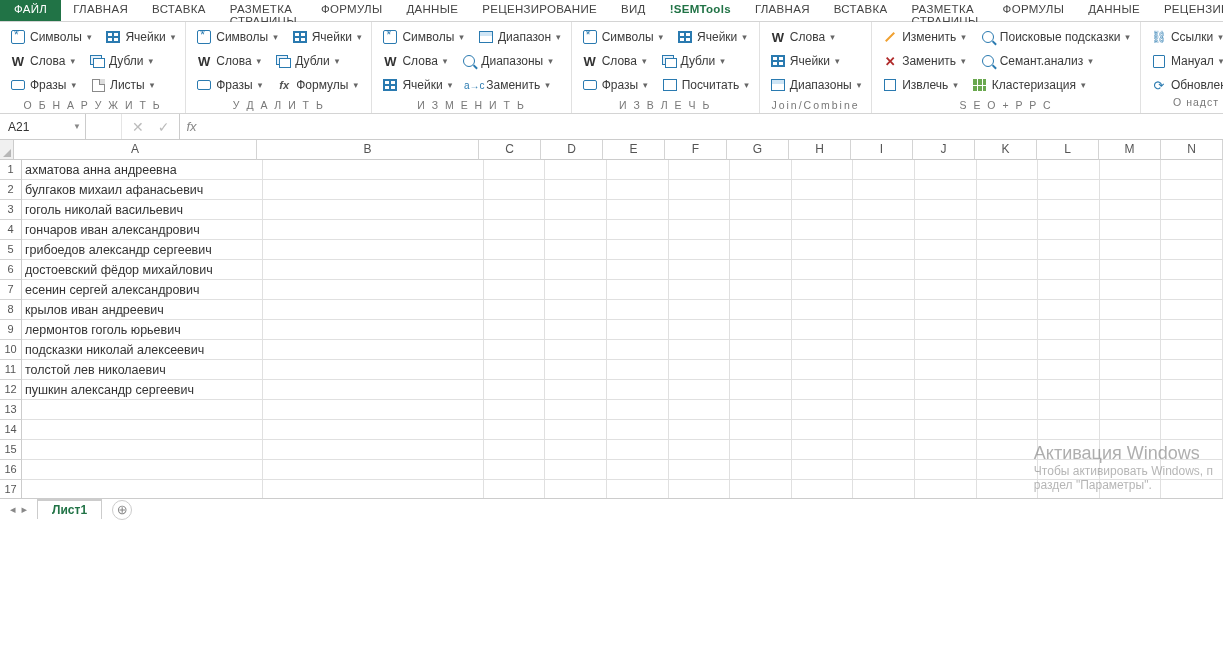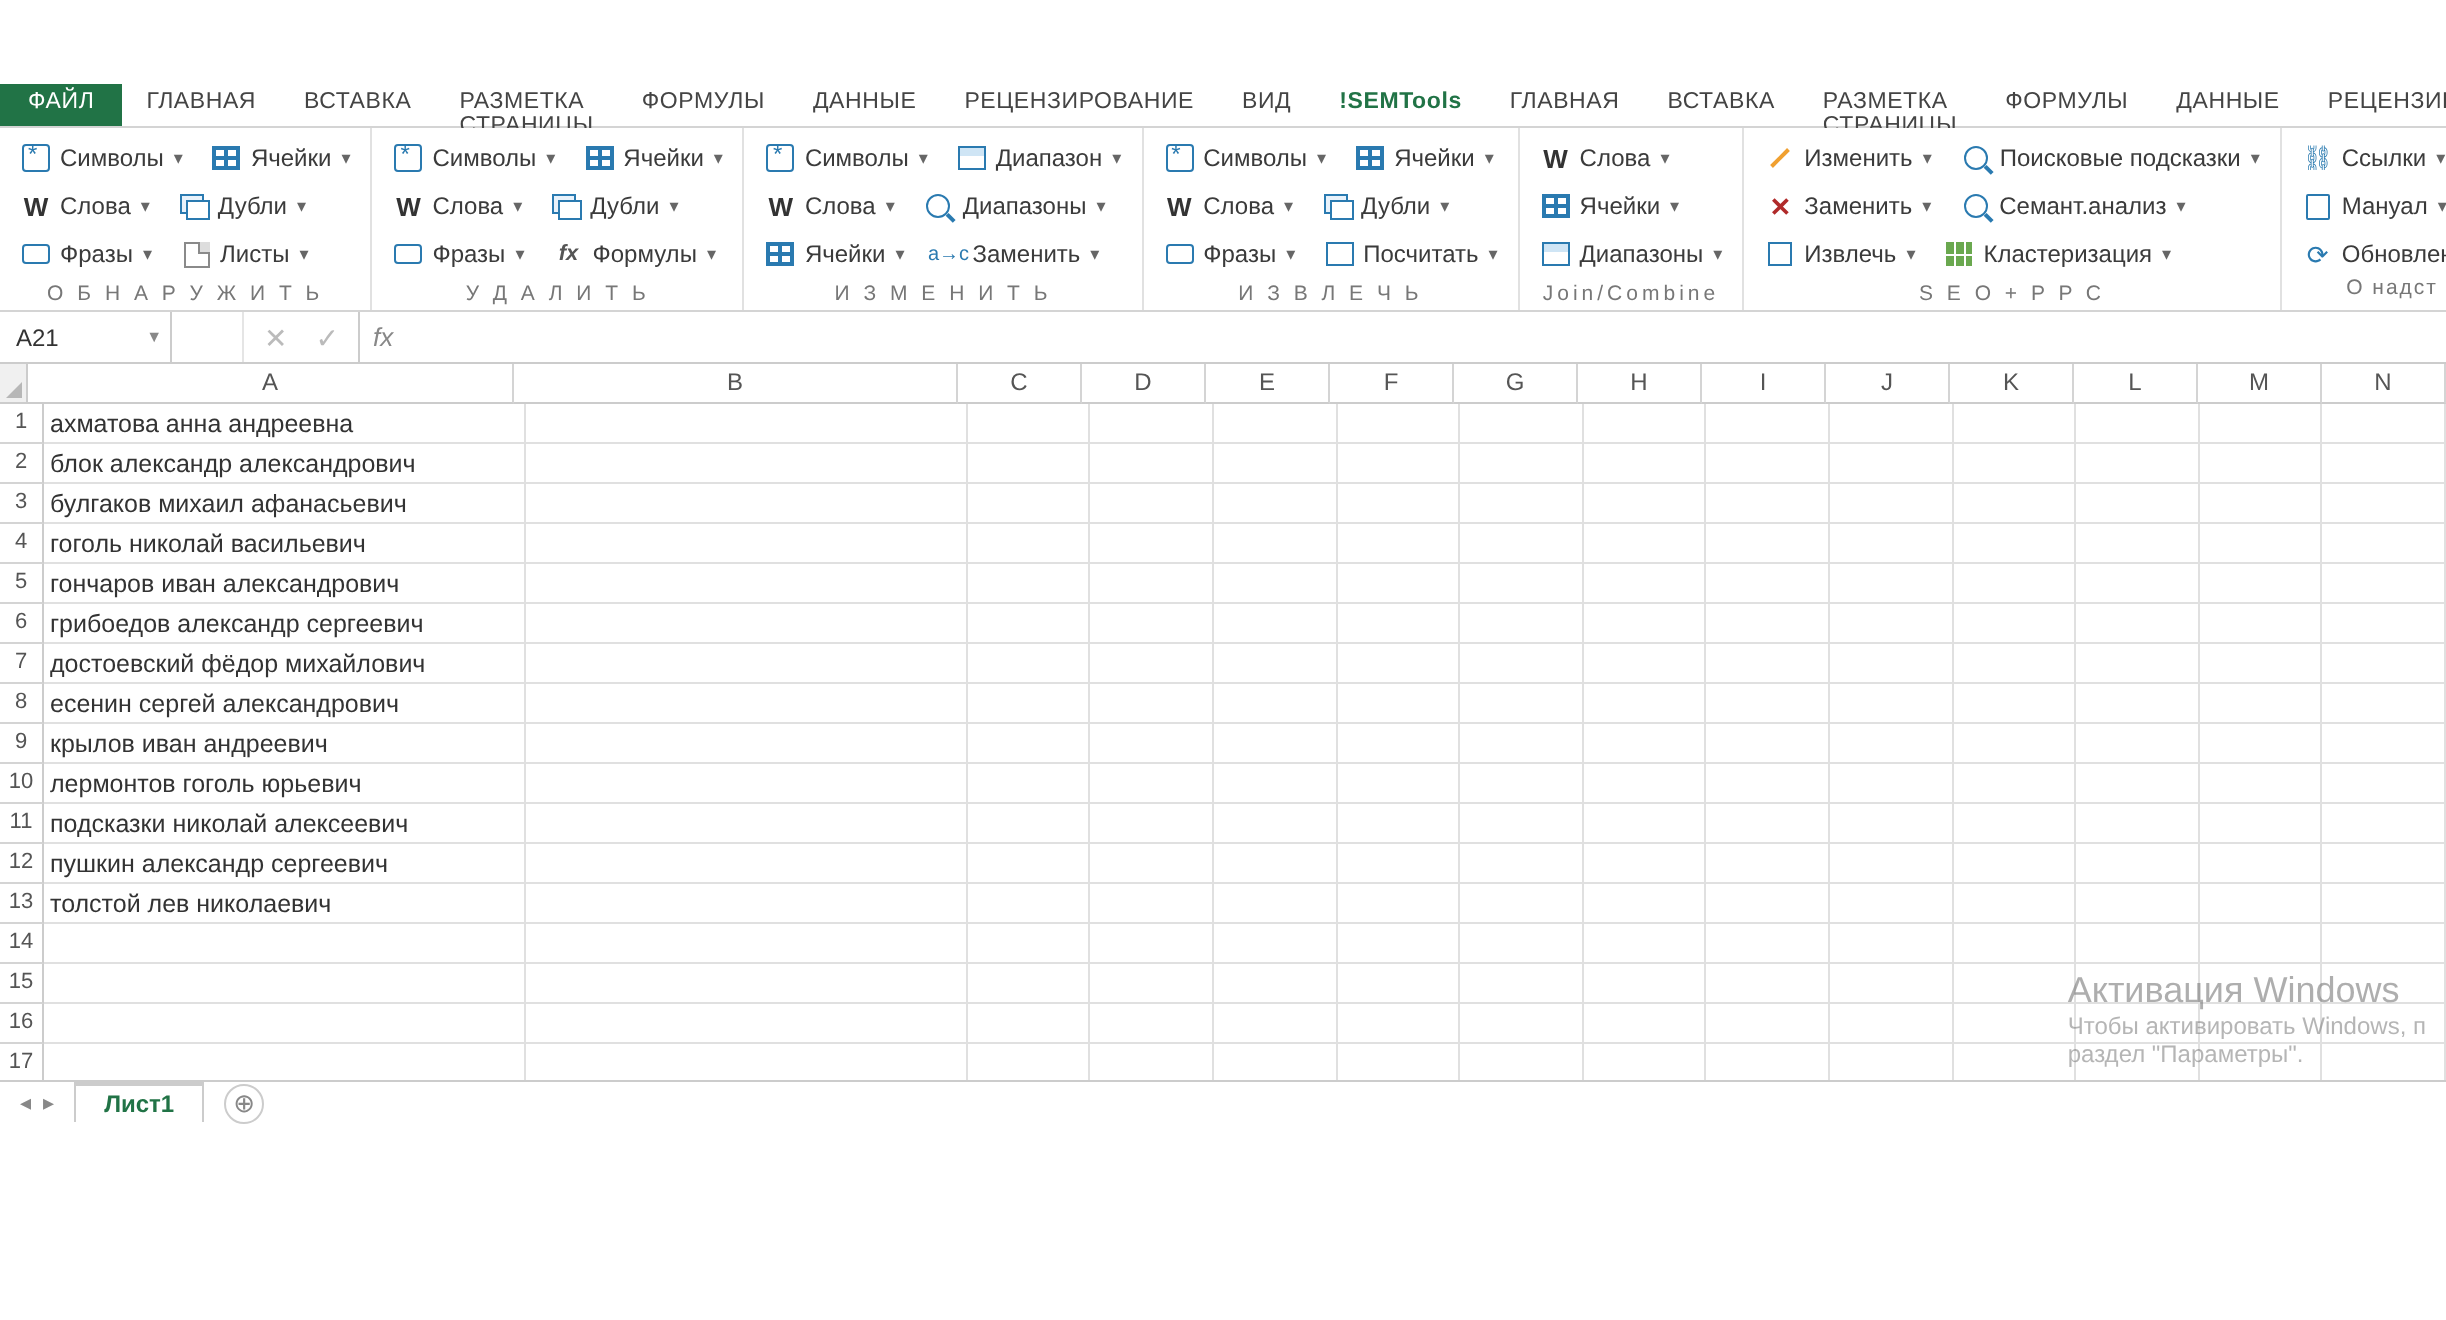--- a/index.html
+++ b/index.html
@@ -1,17 +1,17 @@
 <!DOCTYPE html>
 <html><head>
 <meta charset="utf-8">
 <style>
   * { box-sizing: border-box; margin: 0; padding: 0; font-family: "Segoe UI", Tahoma, sans-serif; }
   body { background: #fff; font-size: 12px; color: #333; overflow: hidden; }
-  .app { width: 1223px; height: 520px; display: flex; flex-direction: column; position: relative; margin-top: 42px; }
+  .app { width: 1223px; height: 520px; display: flex; flex-direction: column; position: relative; }
 
   
   .tabs { display: flex; align-items: stretch; height: 22px; background: #fff; border-bottom: 1px solid #d4d4d4; font-size: 11.5px; padding-left: 0; }
   .tab { padding: 3px 12px 0 12px; color: #444; cursor: pointer; letter-spacing: .3px; }
   .tab.file { background: #217346; color: #fff; font-weight: normal; padding: 3px 14px; }
   .tab.active { color: #217346; font-weight: bold; }
   .tab.addon { color: #217346; }
 
   
   .ribbon { display: flex; height: 92px; border-bottom: 1px solid #d4d4d4; background: #fff; }
@@ -544,36 +544,20 @@
           <div class="cell" style="width: 62px;"></div>
           <div class="cell" style="width: 62px;"></div>
           <div class="cell" style="width: 62px;"></div>
           <div class="cell" style="width: 62px;"></div>
           <div class="cell" style="width: 62px;"></div>
           <div class="cell" style="width: 62px;"></div>
           <div class="cell" style="width: 62px;"></div>
           <div class="cell" style="width: 62px;"></div>
         </div>
         <div class="gridrow">
-          <div class="cell first" style="width: 243px;">блок александр александрович</div>
-          <div class="cell" style="width: 222px;"></div>
-          <div class="cell" style="width: 62px;"></div>
-          <div class="cell" style="width: 62px;"></div>
-          <div class="cell" style="width: 62px;"></div>
-          <div class="cell" style="width: 62px;"></div>
-          <div class="cell" style="width: 62px;"></div>
-          <div class="cell" style="width: 62px;"></div>
-          <div class="cell" style="width: 62px;"></div>
-          <div class="cell" style="width: 62px;"></div>
-          <div class="cell" style="width: 62px;"></div>
-          <div class="cell" style="width: 62px;"></div>
-          <div class="cell" style="width: 62px;"></div>
-          <div class="cell" style="width: 62px;"></div>
-        </div>
-        <div class="gridrow">
           <div class="cell first" style="width: 243px;">булгаков михаил афанасьевич</div>
           <div class="cell" style="width: 222px;"></div>
           <div class="cell" style="width: 62px;"></div>
           <div class="cell" style="width: 62px;"></div>
           <div class="cell" style="width: 62px;"></div>
           <div class="cell" style="width: 62px;"></div>
           <div class="cell" style="width: 62px;"></div>
           <div class="cell" style="width: 62px;"></div>
           <div class="cell" style="width: 62px;"></div>
           <div class="cell" style="width: 62px;"></div>
@@ -704,37 +688,37 @@
           <div class="cell" style="width: 62px;"></div>
           <div class="cell" style="width: 62px;"></div>
           <div class="cell" style="width: 62px;"></div>
           <div class="cell" style="width: 62px;"></div>
           <div class="cell" style="width: 62px;"></div>
           <div class="cell" style="width: 62px;"></div>
           <div class="cell" style="width: 62px;"></div>
           <div class="cell" style="width: 62px;"></div>
         </div>
         <div class="gridrow">
+          <div class="cell first" style="width: 243px;">толстой лев николаевич</div>
+          <div class="cell" style="width: 222px;"></div>
+          <div class="cell" style="width: 62px;"></div>
+          <div class="cell" style="width: 62px;"></div>
+          <div class="cell" style="width: 62px;"></div>
+          <div class="cell" style="width: 62px;"></div>
+          <div class="cell" style="width: 62px;"></div>
+          <div class="cell" style="width: 62px;"></div>
+          <div class="cell" style="width: 62px;"></div>
+          <div class="cell" style="width: 62px;"></div>
+          <div class="cell" style="width: 62px;"></div>
+          <div class="cell" style="width: 62px;"></div>
+          <div class="cell" style="width: 62px;"></div>
+          <div class="cell" style="width: 62px;"></div>
+        </div>
+        <div class="gridrow">
           <div class="cell first" style="width: 243px;">пушкин александр сергеевич</div>
-          <div class="cell" style="width: 222px;"></div>
-          <div class="cell" style="width: 62px;"></div>
-          <div class="cell" style="width: 62px;"></div>
-          <div class="cell" style="width: 62px;"></div>
-          <div class="cell" style="width: 62px;"></div>
-          <div class="cell" style="width: 62px;"></div>
-          <div class="cell" style="width: 62px;"></div>
-          <div class="cell" style="width: 62px;"></div>
-          <div class="cell" style="width: 62px;"></div>
-          <div class="cell" style="width: 62px;"></div>
-          <div class="cell" style="width: 62px;"></div>
-          <div class="cell" style="width: 62px;"></div>
-          <div class="cell" style="width: 62px;"></div>
-        </div>
-        <div class="gridrow">
-          <div class="cell first" style="width: 243px;">толстой лев николаевич</div>
           <div class="cell" style="width: 222px;"></div>
           <div class="cell" style="width: 62px;"></div>
           <div class="cell" style="width: 62px;"></div>
           <div class="cell" style="width: 62px;"></div>
           <div class="cell" style="width: 62px;"></div>
           <div class="cell" style="width: 62px;"></div>
           <div class="cell" style="width: 62px;"></div>
           <div class="cell" style="width: 62px;"></div>
           <div class="cell" style="width: 62px;"></div>
           <div class="cell" style="width: 62px;"></div>

